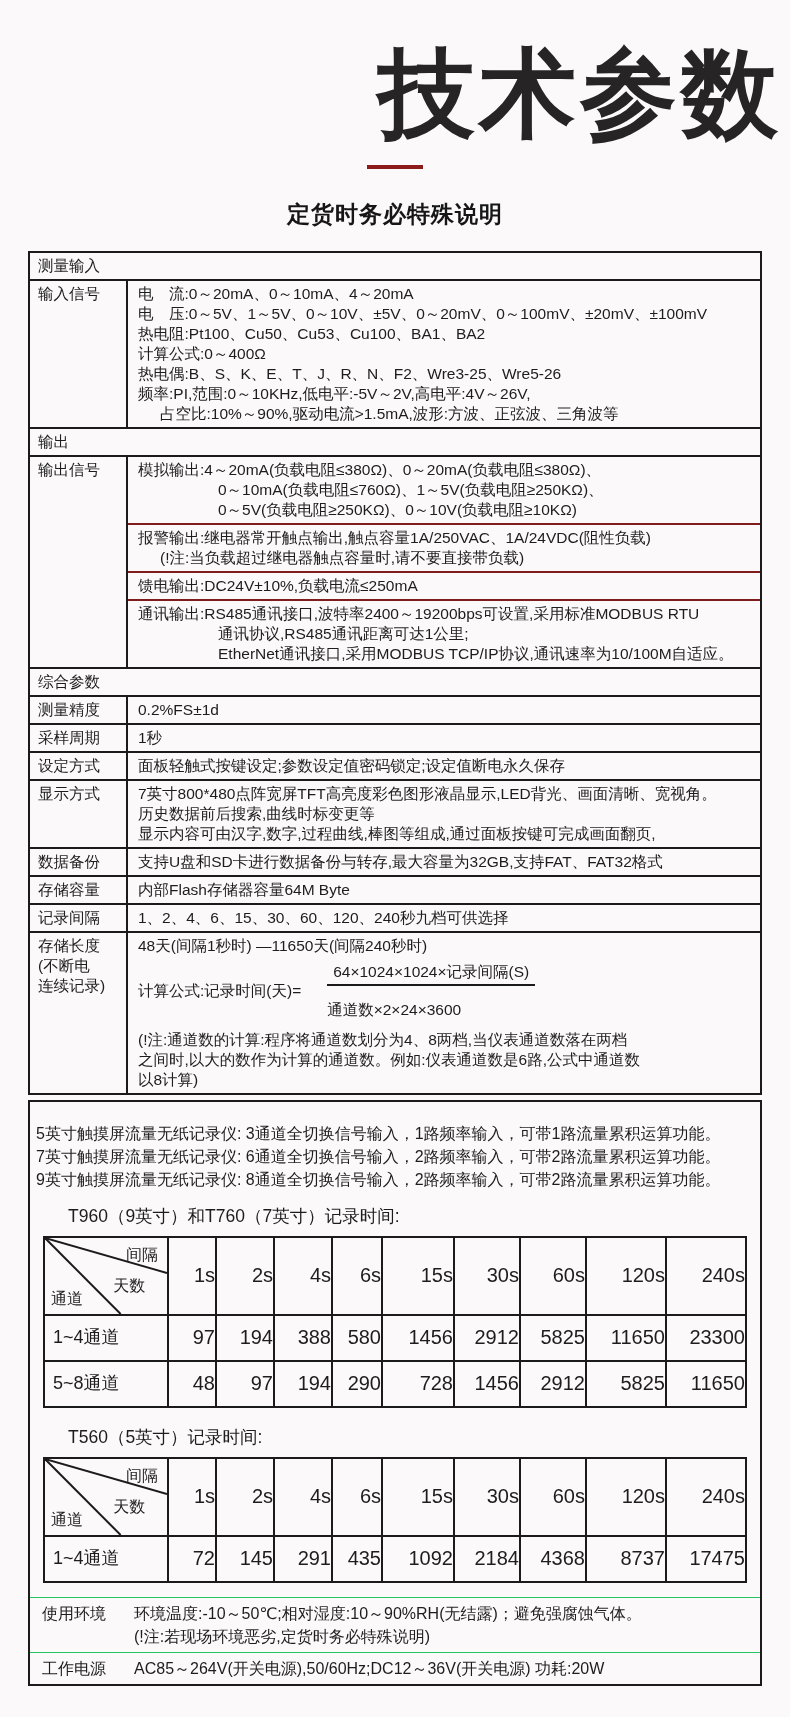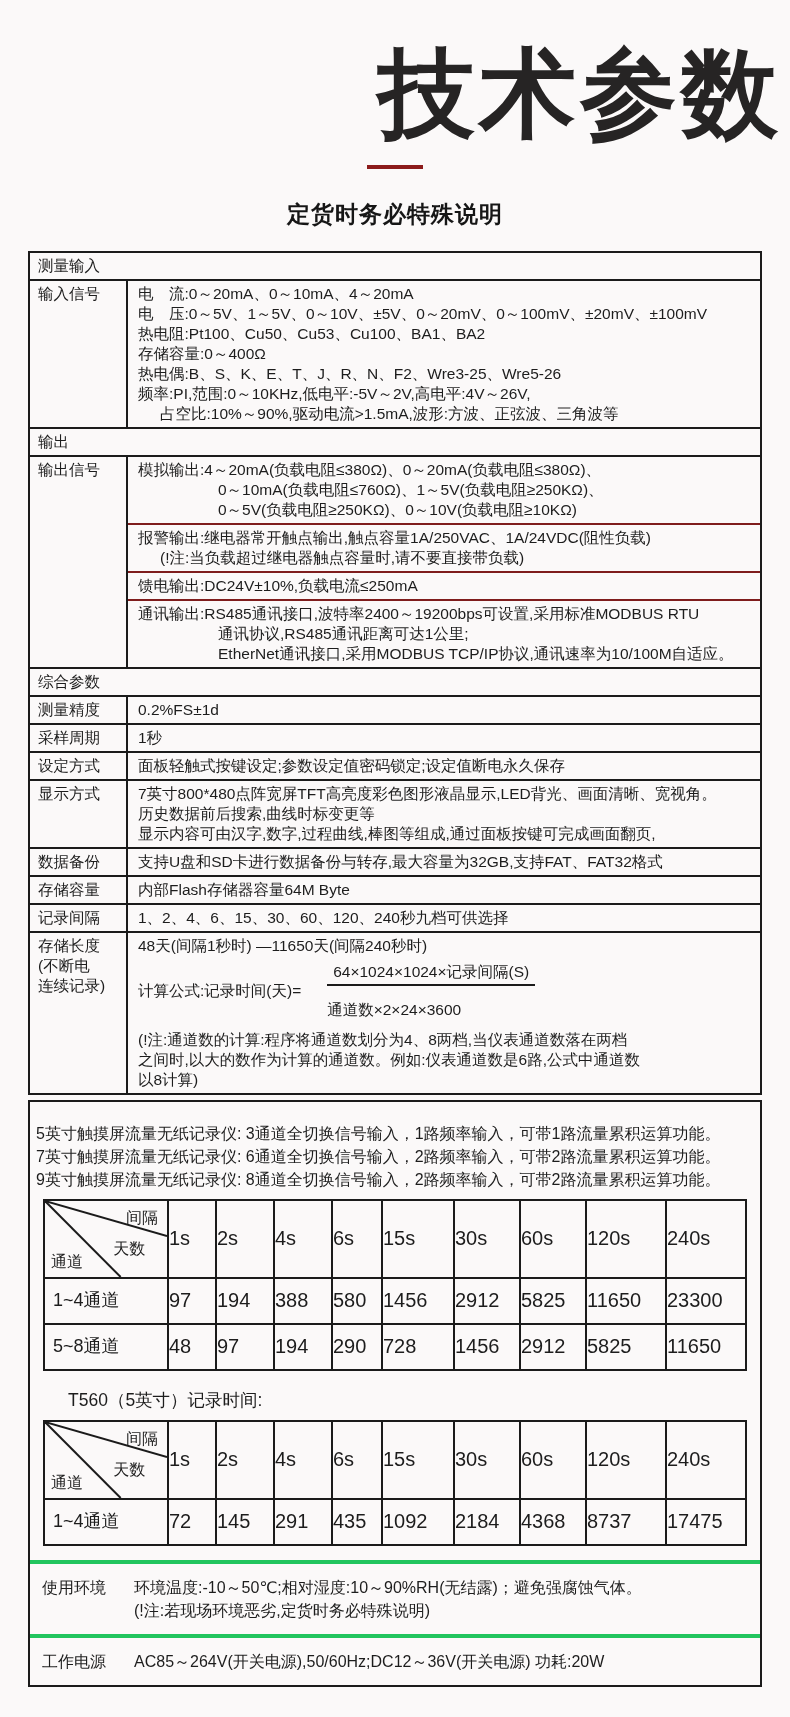--- a/index.html
+++ b/index.html
@@ -47,33 +47,33 @@
     width:730px;margin:5px auto 0 auto;border:2px solid #1b1b1b;
     font-size:16px;line-height:23px;white-space:nowrap;
   }
   .desc-block{padding:20px 4px 0 6px;}
   .rec-heading{padding:14px 0 0 38px;font-size:17.5px;}
   table.rec{
     border-collapse:collapse;table-layout:fixed;
     margin:8px auto 4px auto;width:702px;
   }
   table.rec td{
-    border:2px solid #1b1b1b;text-align:left;vertical-align:middle;
+    border:2px solid #1b1b1b;text-align:right;vertical-align:middle;
     font-size:20px;padding:0;overflow:hidden;
   }
   table.rec tr.head td{height:76px;}
   table.rec tr.data td{height:44px;}
   td.diag{position:relative;padding:0;}
   td.diag svg{position:absolute;left:0;top:0;width:100%;height:100%;}
   td.diag span{position:absolute;font-size:16px;line-height:18px;}
   .c-top{right:9px;top:8px;}
   .c-mid{left:56%;top:52%;}
   .c-bot{left:6px;bottom:6px;}
   td.rowlbl{text-align:left !important;padding-left:8px !important;font-size:18px !important;}
-  .plain-row{display:flex;border-top:4px solid #22c55e;padding:12px 0;}
+  .plain-row{display:flex;border-top:1px solid #22c55e;padding:4px 0;}
   .lbl2{flex:0 0 92px;padding-left:12px;}
   .plain-val{flex:1;min-width:0;}
   .gap-b{height:10px;}
 </style>
 </head>
 <body>
 
 <div class="page">
 
   <h1 class="big-title">技术参数</h1>
@@ -85,21 +85,21 @@
     <div class="spec-row section first">
       <div class="sec">测量输入</div>
     </div>
 
     <div class="spec-row">
       <div class="lbl">输入信号</div>
       <div class="val pad">
         <div class="ln">电　流:0～20mA、0～10mA、4～20mA</div>
         <div class="ln">电　压:0～5V、1～5V、0～10V、±5V、0～20mV、0～100mV、±20mV、±100mV</div>
         <div class="ln">热电阻:Pt100、Cu50、Cu53、Cu100、BA1、BA2</div>
-        <div class="ln">存储容量:0～400Ω</div>
+        <div class="ln">计算公式:0～400Ω</div>
         <div class="ln">热电偶:B、S、K、E、T、J、R、N、F2、Wre3-25、Wre5-26</div>
         <div class="ln">频率:PI,范围:0～10KHz,低电平:-5V～2V,高电平:4V～26V,</div>
         <div class="ln ind22">占空比:10%～90%,驱动电流&gt;1.5mA,波形:方波、正弦波、三角波等</div>
       </div>
     </div>
 
     <div class="spec-row section">
       <div class="sec">输出</div>
     </div>
 
@@ -195,20 +195,21 @@
   </div>
 
   <div class="box2">
 
     <div class="desc-block">
       <div class="ln">5英寸触摸屏流量无纸记录仪: 3通道全切换信号输入，1路频率输入，可带1路流量累积运算功能。</div>
       <div class="ln">7英寸触摸屏流量无纸记录仪: 6通道全切换信号输入，2路频率输入，可带2路流量累积运算功能。</div>
       <div class="ln">9英寸触摸屏流量无纸记录仪: 8通道全切换信号输入，2路频率输入，可带2路流量累积运算功能。</div>
     </div>
 
+    <div class="rec-heading">T960（9英寸）和T760（7英寸）记录时间:</div>
 
     <table class="rec">
       <colgroup>
         <col style="width:124px">
           <col style="width:48px">
           <col style="width:58px">
           <col style="width:58px">
         <col style="width:50px">
           <col style="width:72px">
           <col style="width:66px">

